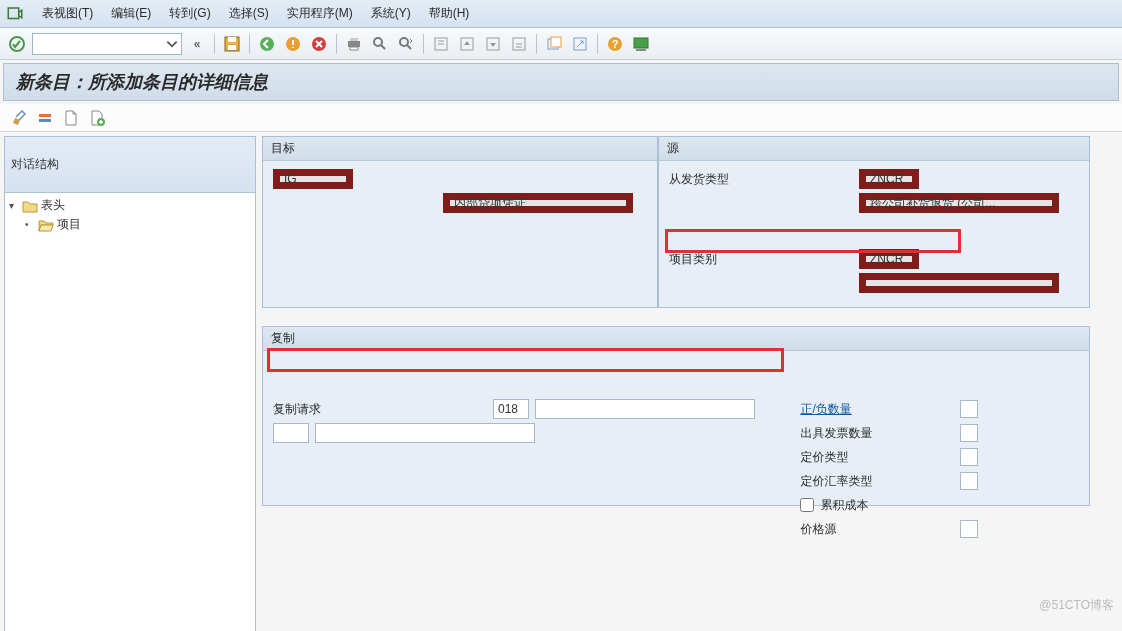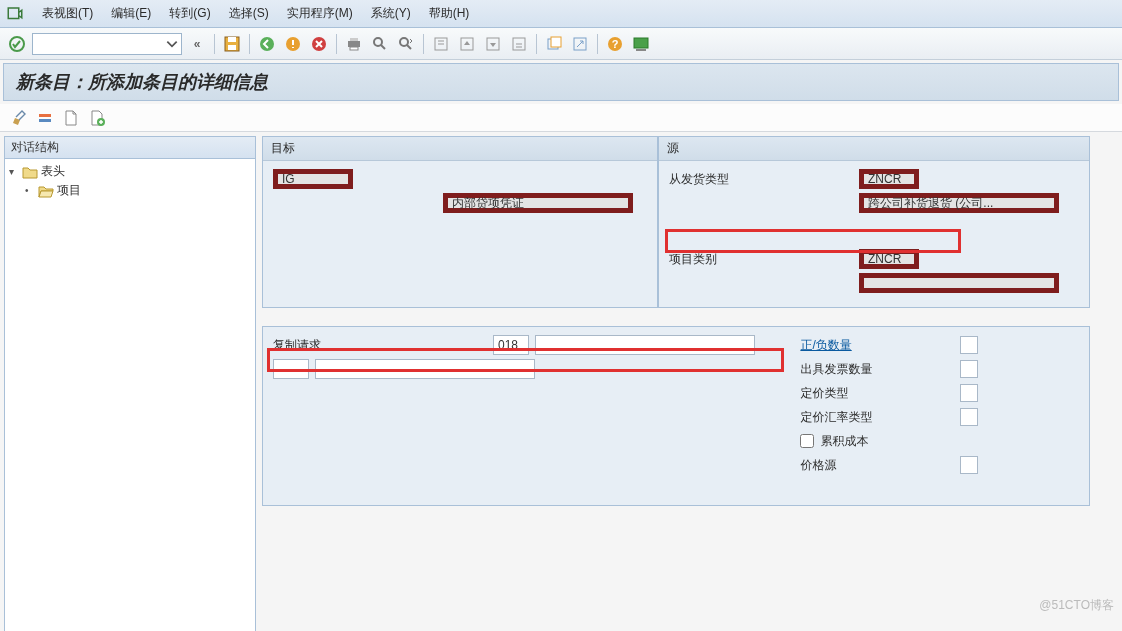--- a/index.html
+++ b/index.html
@@ -73,21 +73,21 @@
     }
     .tree-panel {
       width: 252px;
       border: 1px solid #a9c0d8;
       background: #fff;
       margin: 4px 0 0 4px;
     }
     .tree-header {
       background: linear-gradient(#e4ecf5, #d5e2f0);
       border-bottom: 1px solid #a9c0d8;
-      padding: 2px 6px;
+      padding: 19px 6px;
       font-weight: normal;
     }
     .tree-body { padding: 3px 4px; }
     .tree-node { display: flex; align-items: center; gap: 3px; padding: 1px 0; cursor: pointer; }
     .tree-node .tri { width: 10px; font-size: 10px; color: #555; }
     .tree-node.indent1 { padding-left: 16px; }
     .folder-icon { width: 16px; height: 14px; }
     .content-panel {
       flex: 1;
       margin: 4px 8px 0 6px;
@@ -106,21 +106,21 @@
     }
     .group-body { padding: 6px 10px; }
     .field-row { display: flex; align-items: center; height: 24px; }
     .field-label { width: 170px; color: #2a2a2a; }
     .sap-input {
       background: #fff; border: 1px solid #a9b8c8; height: 20px;
       padding: 4px 4px; font-family: inherit; font-size: 12px;
       color: #333;
     }
     .sap-display {
-      background: #e4e4e4; border: 5px solid #7f1d1d; height: 20px;
+      background: #e4e4e4; border: 7px solid #7f1d1d; height: 20px;
       padding: 0 4px; display: flex; align-items: center; color: #333;
     }
     .link-blue { color: #0a5aa0; text-decoration: underline; cursor: pointer; }
     .red-box { border: 3px solid #e03030; position: absolute; pointer-events: none; }
     .checkbox-row { display: flex; align-items: center; height: 24px; gap: 6px; }
     .checkbox-row input[type=checkbox] { width: 14px; height: 14px; }
     .small-box { background: #fff; border: 1px solid #a9b8c8; width: 18px; height: 18px; display: inline-block; }
     .watermark { position: absolute; right: 8px; bottom: 17px; color: #bbb; font-size: 12px; }
   </style>
 </head>
@@ -332,21 +332,22 @@
           <span class="sap-display" style="width:60px;">ZNCR</span>
         </div>
         <div class="field-row">
           <span class="field-label" style="width:190px"></span>
           <span class="sap-display" style="width:200px;"></span>
         </div>
       </div>
     </div>
 
     <div class="group-box" style="left:0; top:190px; width:828px; height:180px;">
-      <div class="group-body" style="position:relative;">
+      <div class="group-title">复制</div>
+      <div class="group-body" style="position:relative;margin-top:40px;">
         <div style="display:flex;">
           <div style="width:530px;">
             <div class="field-row">
               <span class="field-label" style="width:220px">复制请求</span>
               <input class="sap-input" style="width: 36px; text-align: left;" value="018">
               <input class="sap-input" style="width: 220px; margin-left: 6px;">
             </div>
             <div class="field-row">
               <input class="sap-input" style="width: 36px;">
               <input class="sap-input" style="width: 220px; margin-left: 6px;">

